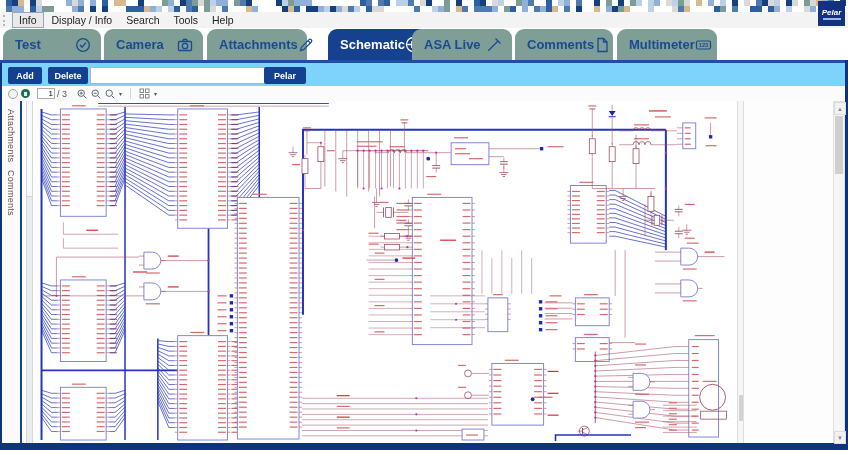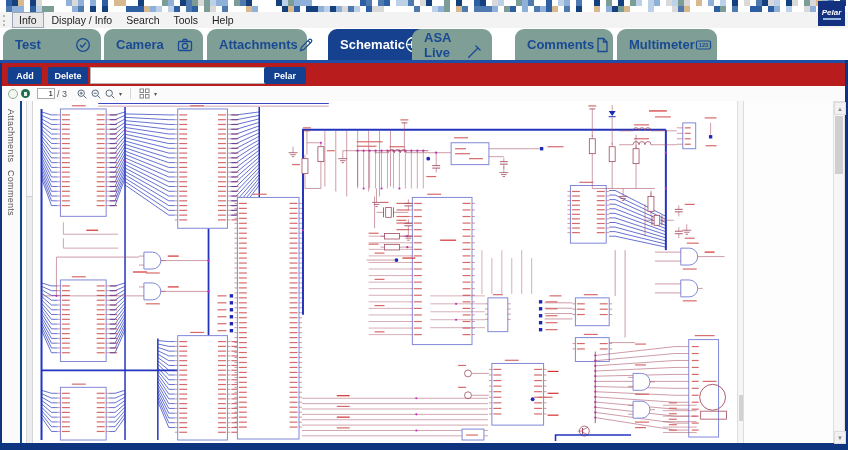--- a/index.html
+++ b/index.html
@@ -21,21 +21,21 @@
   #tabbar{left:0;top:28px;width:848px;height:32px;background:#fff;}
   .tab{position:absolute;top:1px;height:31px;border-radius:9px 9px 0 0;background:#7e9e96;color:#1a4a94;display:flex;align-items:center;justify-content:space-between;padding:0 10px 0 12px;box-sizing:border-box;font-size:13px;font-weight:bold;cursor:default;}
   .tab.active{background:#16418e;color:#fff;}
   .tab svg{flex:0 0 auto;}
   
   #blueline{left:0;top:60px;width:848px;height:3px;background:#1d4fa6;}
   #frame-left{left:0;top:63px;width:2px;height:387px;background:#0e3480;}
   #frame-right{left:845px;top:60px;width:3px;height:390px;background:#0e3480;}
   #frame-bottom{left:0;top:443px;width:848px;height:7px;background:#0e3480;}
   
-  #toolbar{left:2px;top:63px;width:843px;height:23px;background:#b91c1c;}
+  #toolbar{left:2px;top:63px;width:843px;height:23px;background:#7dd3fc;}
   .btn{position:absolute;top:4px;height:17px;background:#14418f;color:#fff;font-size:9px;font-weight:bold;border:none;border-radius:2px;display:flex;align-items:center;justify-content:center;cursor:default;font-family:"Liberation Sans",sans-serif;}
   #search-input{position:absolute;left:88px;top:4px;width:168px;height:15px;border:1px solid #b5b5b5;font-size:10px;padding:0 4px;box-sizing:content-box;}
   
   #viewerbar{left:2px;top:86px;width:843px;height:15px;background:#fbfbfb;border-bottom:1px solid #e8e8e8;display:flex;align-items:center;font-size:9px;color:#555;}
   #viewerbar .circ1{width:8px;height:8px;border-radius:50%;border:1.5px solid #93ad93;background:#f2f7f2;margin:0 3px 0 6px;}
   #viewerbar .circ2{width:9px;height:9px;border-radius:50%;background:#1f6e52;margin-right:7px;position:relative;}
   #viewerbar .circ2::after{content:"";position:absolute;left:3px;top:2.5px;width:3px;height:4px;background:#e8f2ec;}
   #page-input{width:14px;height:9px;border:1px solid #aaa;font-size:8px;text-align:right;padding:0 1px;margin-right:2px;}
   #viewerbar .sep{width:1px;height:11px;background:#d5d5d5;margin:0 6px;}
   .vicon{margin:0 2px;display:flex;align-items:center;}
@@ -381,21 +381,21 @@
         <path d="M10,3.7 l2.3,2.3"></path>
       </svg>
   </div>
   <div class="tab active" style="left:328px;width:100px;">
     <span>Schematic</span>
     <svg width="17" height="17" viewBox="0 0 16 16" fill="none" stroke="currentColor" stroke-width="1.2">
         <circle cx="8" cy="8" r="6.6"></circle>
         <path d="M6.4,4.6 v6.8 M6.4,7 l4.4,-3 M6.4,9 l4.4,3 M2.2,8 h4.2"></path>
       </svg>
   </div>
-  <div class="tab" style="left:412px;width:80px;align-items:flex-end;">
+  <div class="tab" style="left:412px;width:100px;">
     <span>ASA Live</span>
     <svg width="16" height="16" viewBox="0 0 16 16" fill="none" stroke="currentColor" stroke-width="1.3">
         <path d="M4,12 L12,4"></path>
         <path d="M9.5,1.5 L14.5,6.5"></path>
         <path d="M2.3,13.7 L4,12"></path>
       </svg>
   </div>
   <div class="tab" style="left:515px;width:98px;">
     <span>Comments</span>
     <svg width="16" height="16" viewBox="0 0 16 16" fill="none" stroke="currentColor" stroke-width="1.3">

